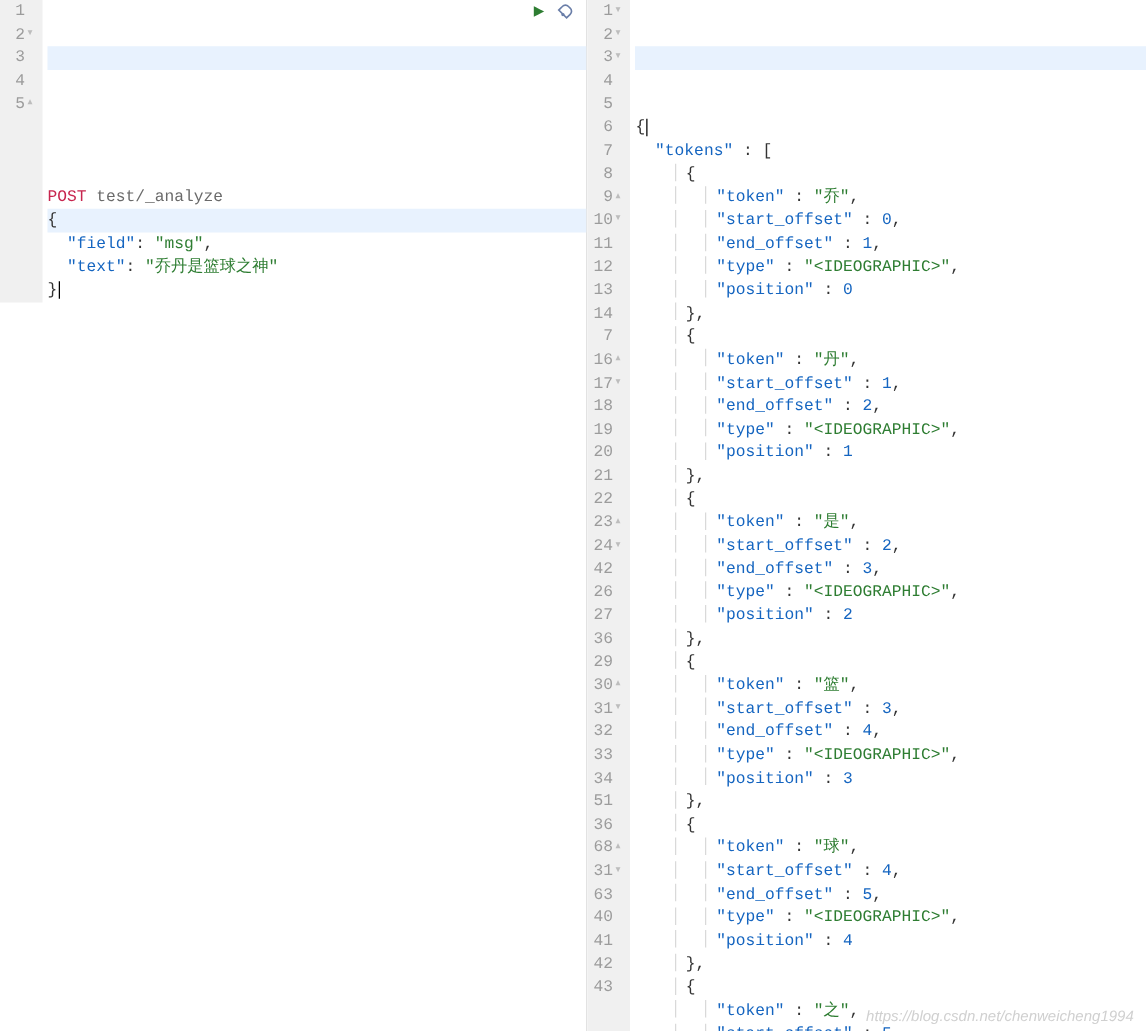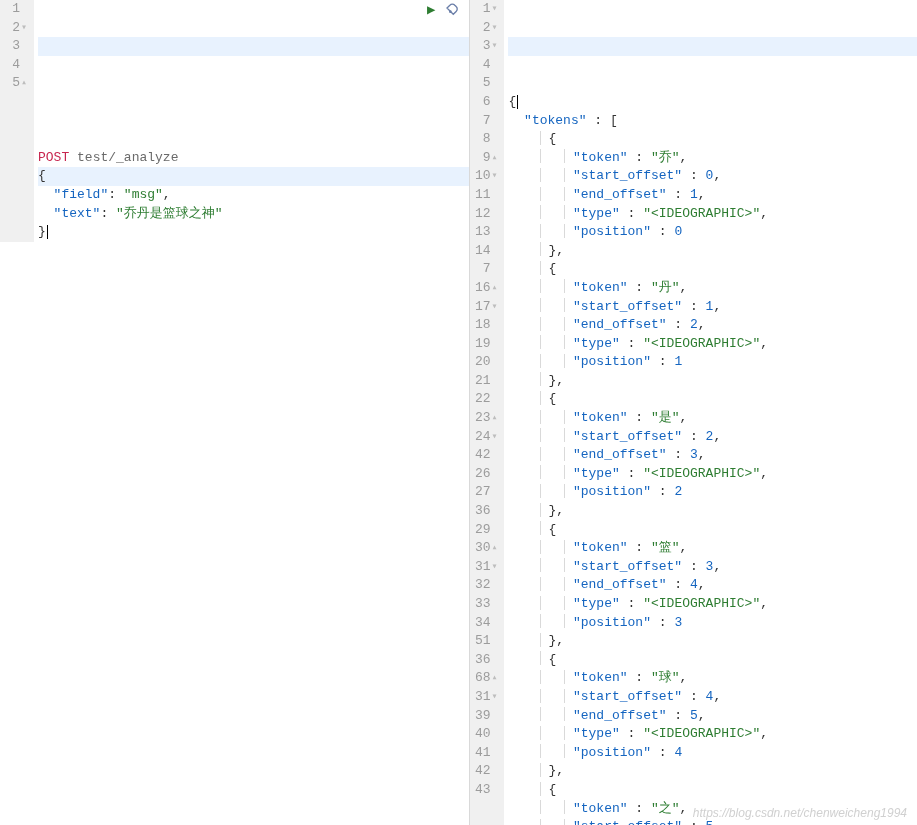--- a/index.html
+++ b/index.html
@@ -291,21 +291,21 @@
           </div>
           <div class="gut-row">
             <span class="gut-num">68</span> 
             <span class="fold">▴</span>
           </div>
           <div class="gut-row">
             <span class="gut-num">31</span> 
             <span class="fold">▾</span>
           </div>
           <div class="gut-row">
-            <span class="gut-num">39</span> 
+            <span class="gut-num">63</span> 
             <span class="fold"> </span>
           </div>
           <div class="gut-row">
             <span class="gut-num">40</span> 
             <span class="fold"> </span>
           </div>
           <div class="gut-row">
             <span class="gut-num">41</span> 
             <span class="fold"> </span>
           </div>

